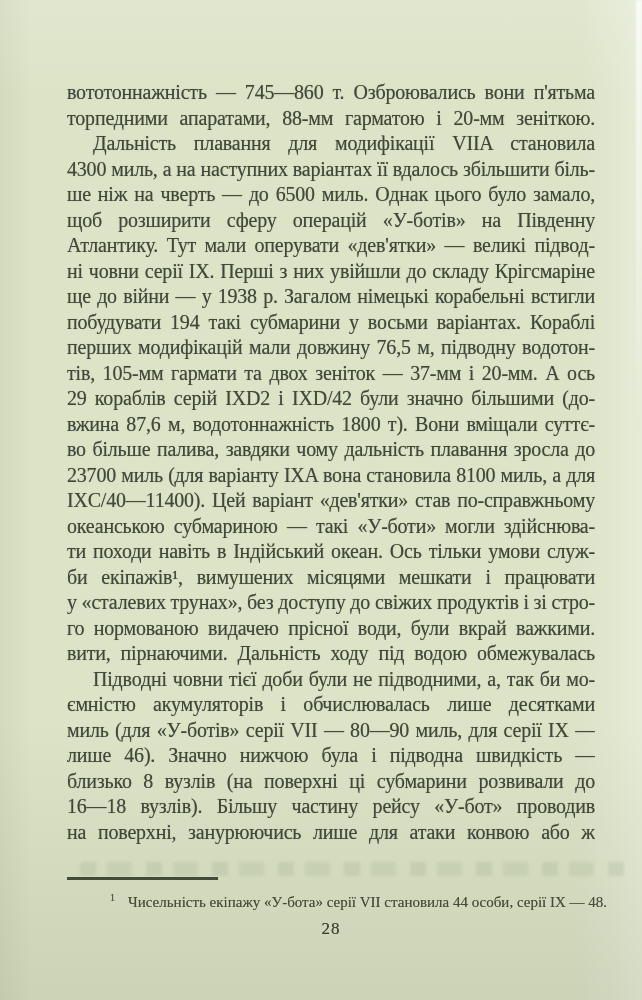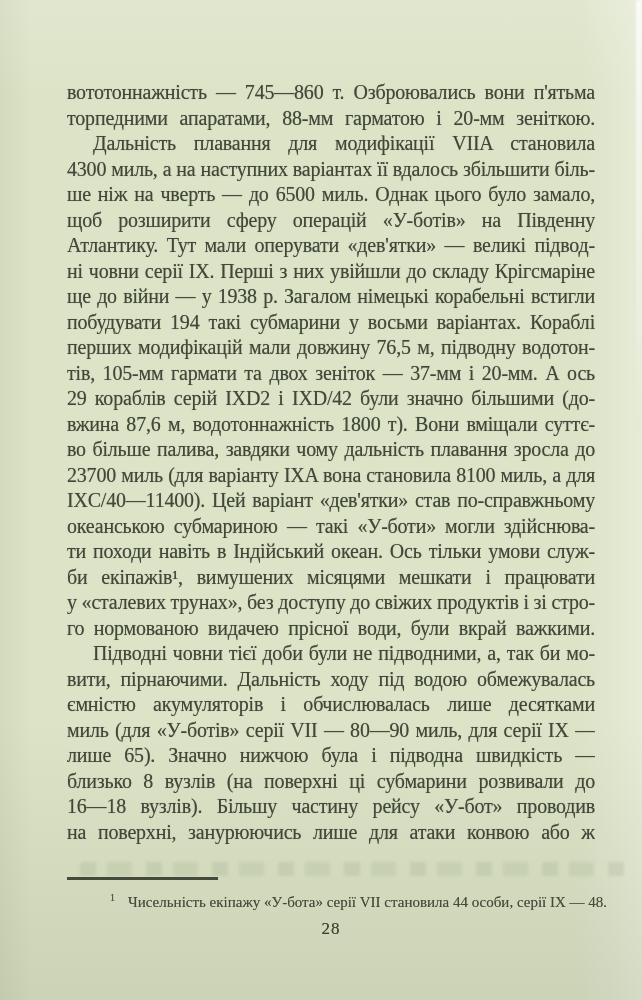--- a/index.html
+++ b/index.html
@@ -127,25 +127,25 @@
       <div class="line">29 кораблів серій IXD2 і IXD/42 були значно більшими (до-</div>
       <div class="line">вжина 87,6 м, водотоннажність 1800 т). Вони вміщали суттє-</div>
       <div class="line">во більше палива, завдяки чому дальність плавання зросла до</div>
       <div class="line">23700 миль (для варіанту IXA вона становила 8100 миль, а для</div>
       <div class="line">IXC/40—11400). Цей варіант «дев'ятки» став по-справжньому</div>
       <div class="line">океанською субмариною — такі «У-боти» могли здійснюва-</div>
       <div class="line">ти походи навіть в Індійський океан. Ось тільки умови служ-</div>
       <div class="line">би екіпажів¹, вимушених місяцями мешкати і працювати</div>
       <div class="line">у «сталевих трунах», без доступу до свіжих продуктів і зі стро-</div>
       <div class="line">го нормованою видачею прісної води, були вкрай важкими.</div>
+      <div class="line">вити, пірнаючими. Дальність ходу під водою обмежувалась</div>
       <div class="line indent">Підводні човни тієї доби були не підводними, а, так би мо-</div>
-      <div class="line">вити, пірнаючими. Дальність ходу під водою обмежувалась</div>
       <div class="line">ємністю акумуляторів і обчислювалась лише десятками</div>
       <div class="line">миль (для «У-ботів» серії VII — 80—90 миль, для серії IX —</div>
-      <div class="line">лише 65). Значно нижчою була і підводна швидкість —</div>
+      <div class="line">лише 46). Значно нижчою була і підводна швидкість —</div>
       <div class="line">близько 8 вузлів (на поверхні ці субмарини розвивали до</div>
       <div class="line">16—18 вузлів). Більшу частину рейсу «У-бот» проводив</div>
       <div class="line">на поверхні, занурюючись лише для атаки конвою або ж</div>
     </main>
 
   <div class="showthrough"></div>
 
   <div class="fn-rule"></div>
 
   <div class="footnote">

